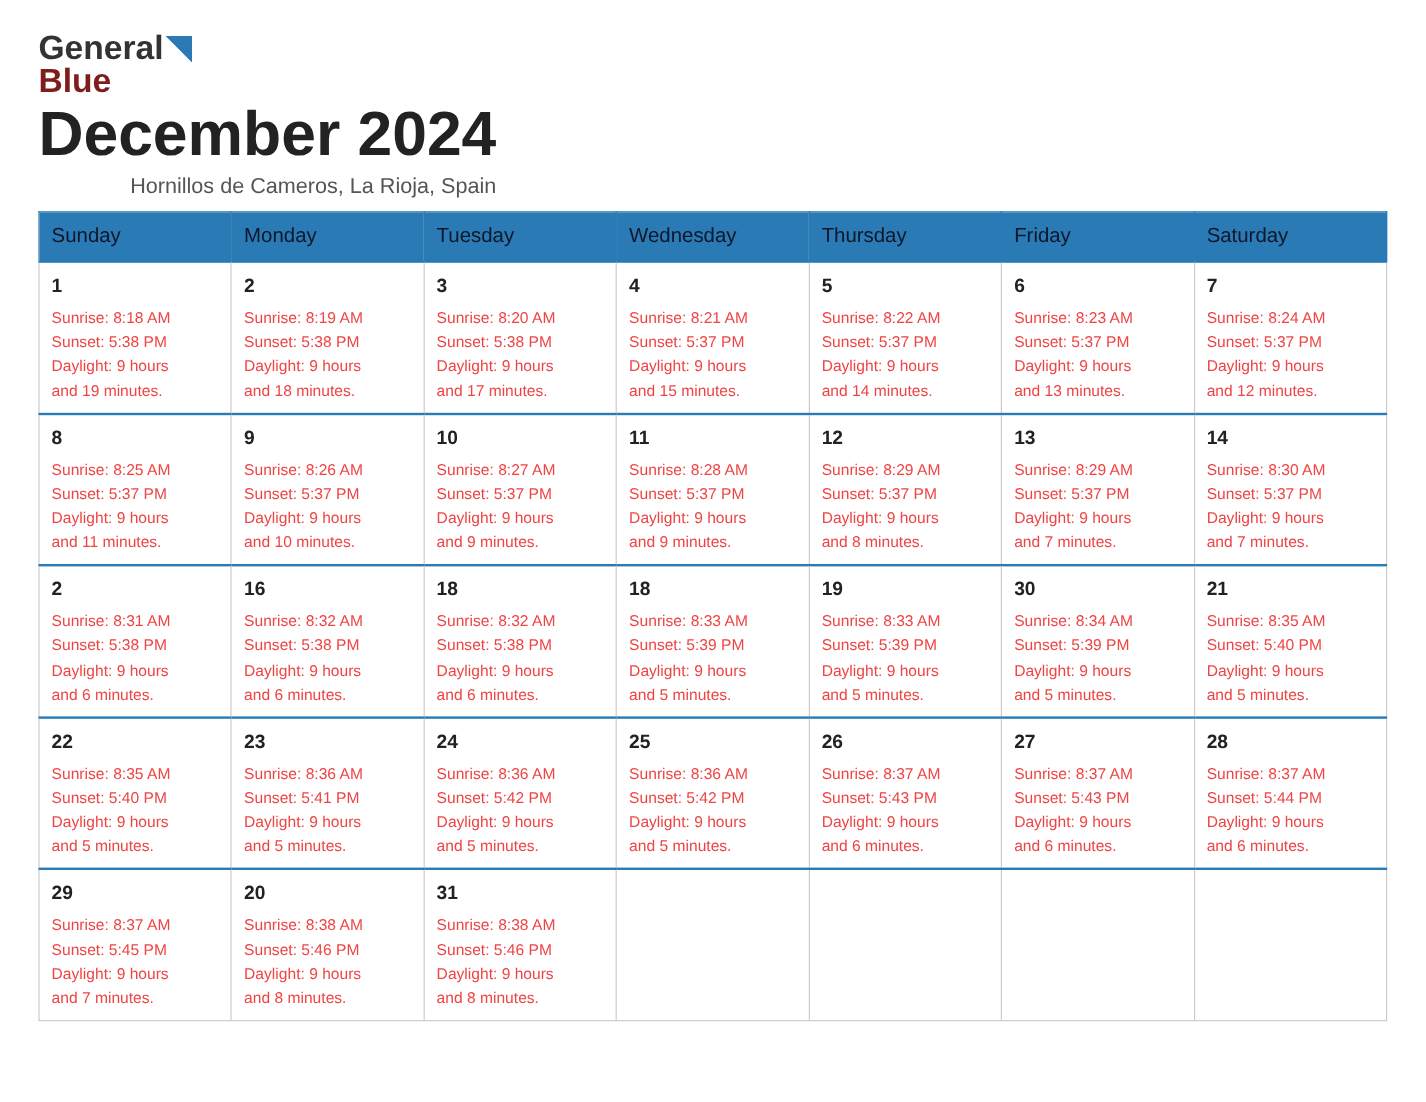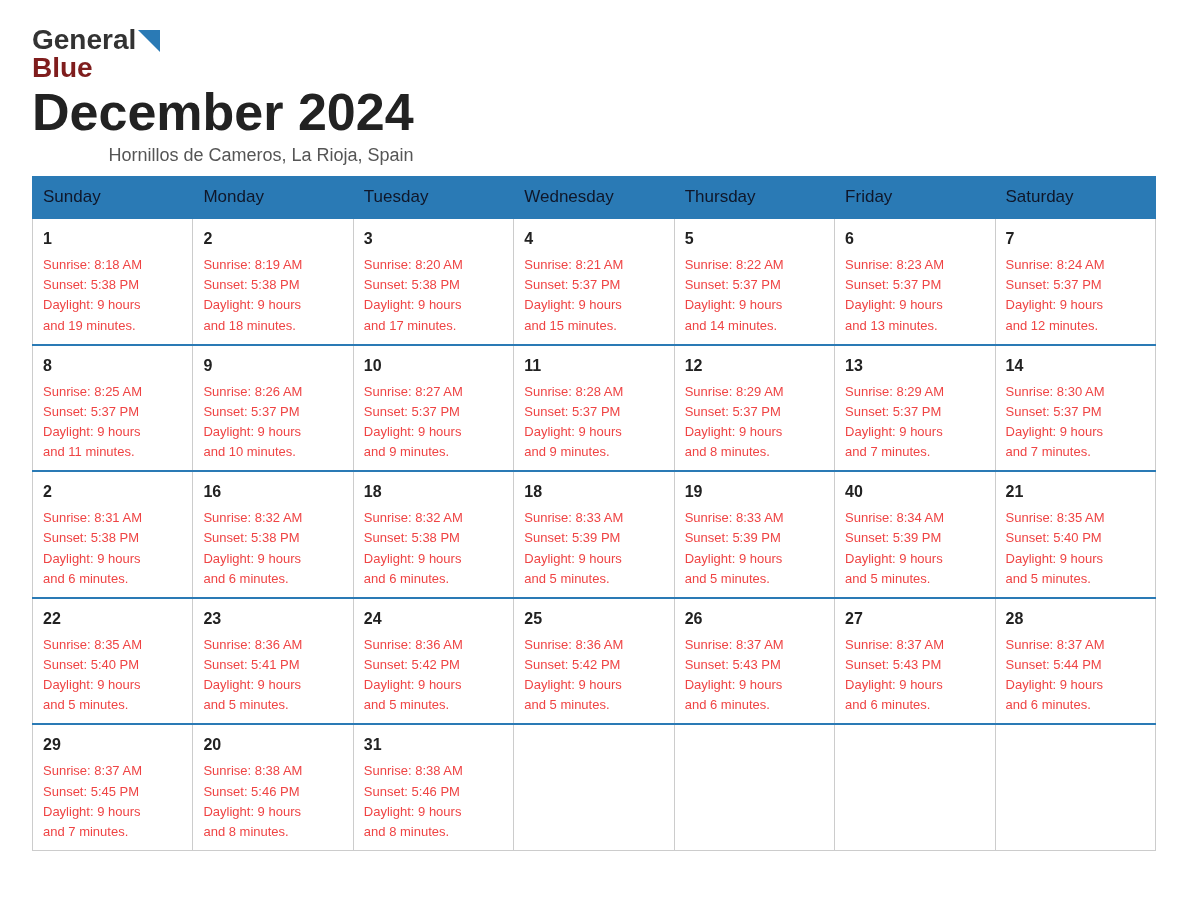--- a/index.html
+++ b/index.html
@@ -188,21 +188,21 @@
         </td>
         <td>
           <span class="day-number">18</span>
           <div class="day-info">Sunrise: 8:33 AM<br>Sunset: 5:39 PM<br>Daylight: 9 hours<br>and 5 minutes.</div>
         </td>
         <td>
           <span class="day-number">19</span>
           <div class="day-info">Sunrise: 8:33 AM<br>Sunset: 5:39 PM<br>Daylight: 9 hours<br>and 5 minutes.</div>
         </td>
         <td>
-          <span class="day-number">40</span>
+          <span class="day-number">30</span>
           <div class="day-info">Sunrise: 8:34 AM<br>Sunset: 5:39 PM<br>Daylight: 9 hours<br>and 5 minutes.</div>
         </td>
         <td>
           <span class="day-number">21</span>
           <div class="day-info">Sunrise: 8:35 AM<br>Sunset: 5:40 PM<br>Daylight: 9 hours<br>and 5 minutes.</div>
         </td>
       </tr>
       <tr>
         <td>
           <span class="day-number">22</span>

